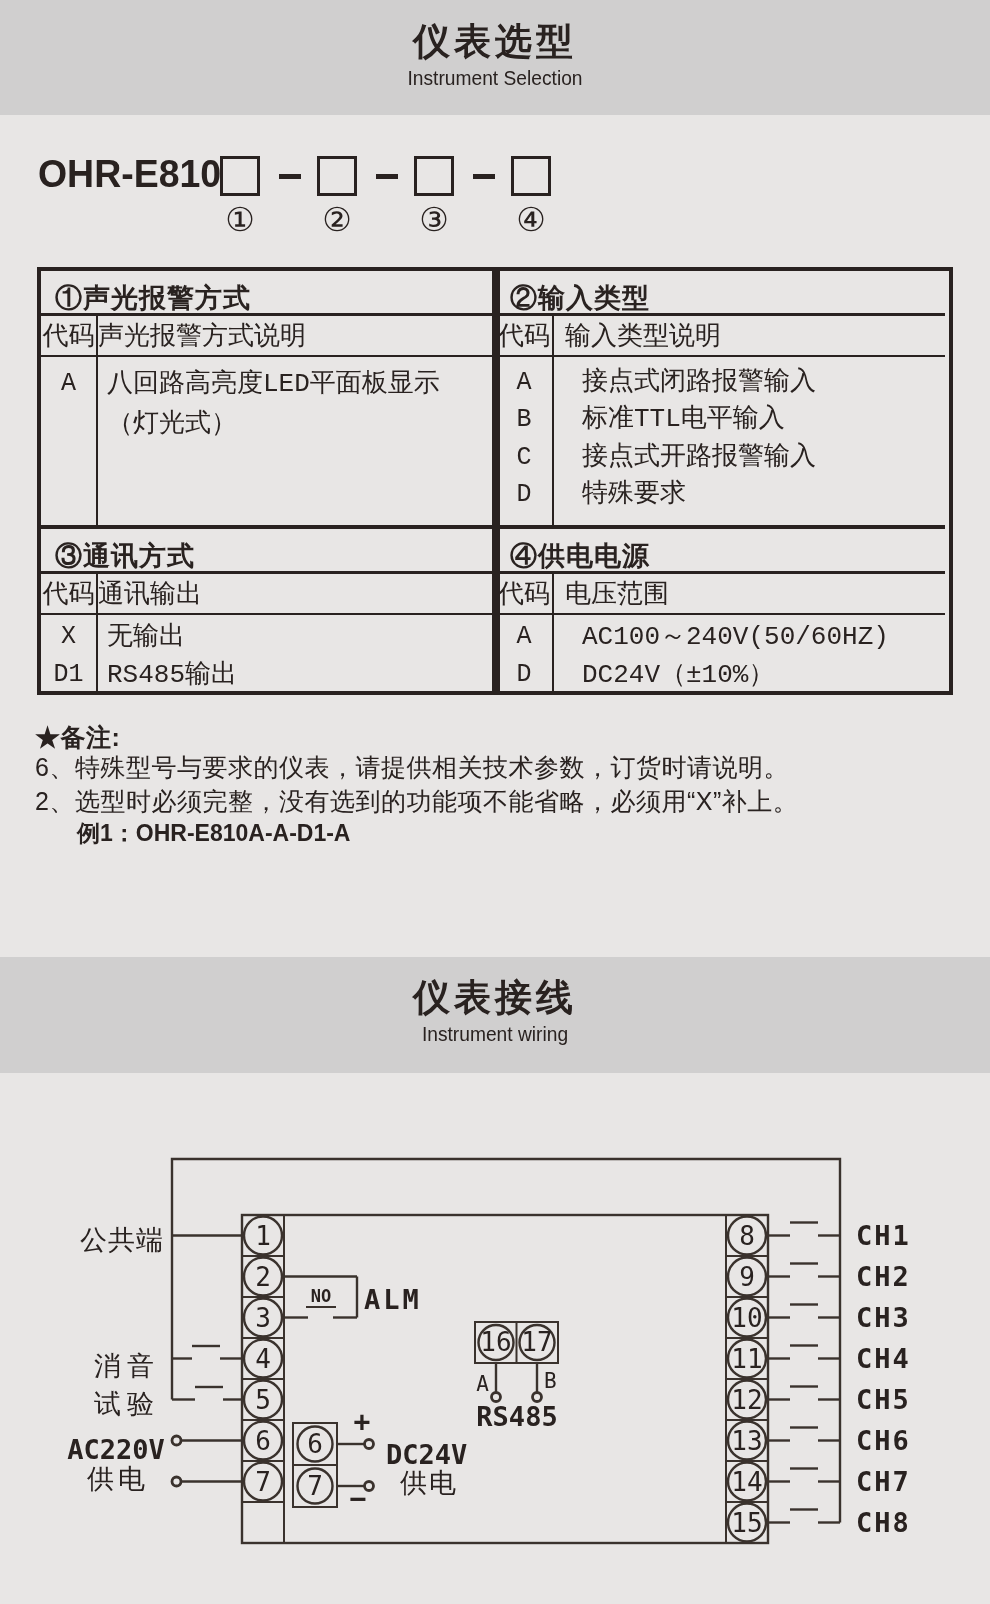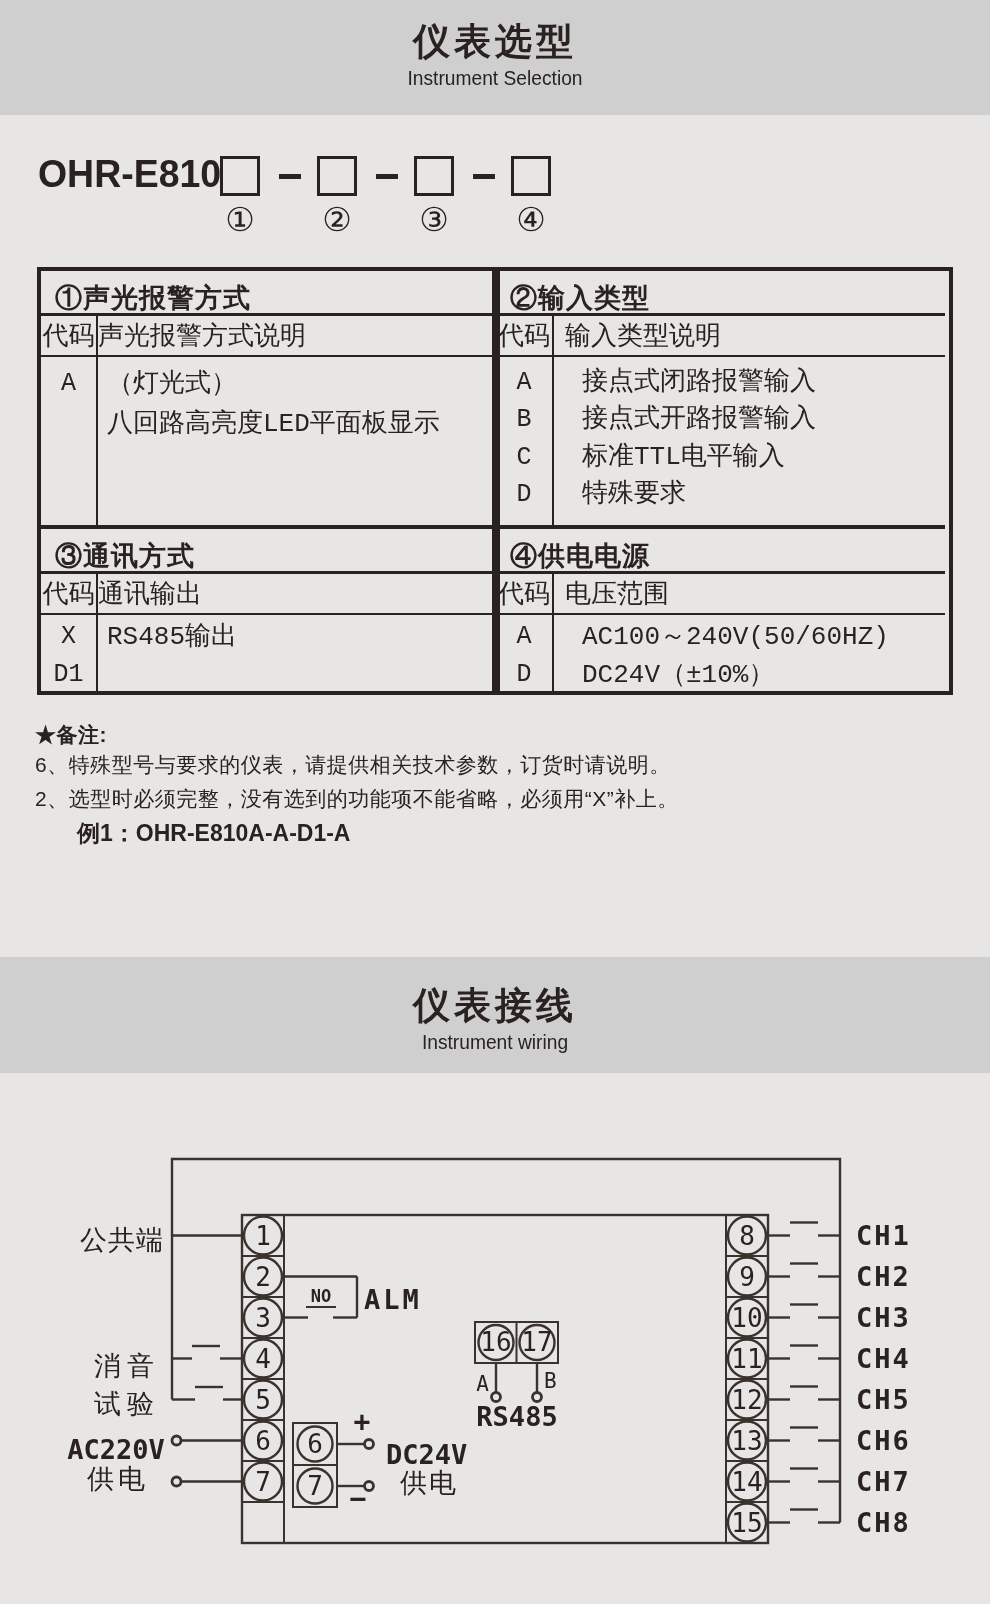--- a/index.html
+++ b/index.html
@@ -11,21 +11,21 @@
   *{margin:0;padding:0;box-sizing:border-box}
   body{background:#fff;font-family:"Liberation Sans",sans-serif;color:var(--ink)}
   .page{position:relative;width:990px;height:1604px;background:var(--page);overflow:hidden}
 
   
   .band{position:absolute;left:0;width:990px;background:var(--band);text-align:center}
   .band1{top:0;height:115px}
   .band2{top:957px;height:116px}
   .band-title{font-size:37px;font-weight:bold;letter-spacing:4px;line-height:50px}
   .band1 .band-title{margin-top:17px}
-  .band2 .band-title{margin-top:24px}
+  .band2 .band-title{margin-top:16px}
   .band-sub{font-size:20px;line-height:22px;letter-spacing:0;transform:scaleX(.96);font-weight:500}
 
   
   .model-prefix{position:absolute;left:38px;top:152px;font-size:39px;font-weight:bold;letter-spacing:0;transform:scaleX(.96);transform-origin:left}
   .model-box{position:absolute;top:156px;width:40px;height:40px;border:3px solid var(--ink)}
   .model-dash{position:absolute;top:174px;width:22px;height:5px;background:var(--ink)}
   .model-pos{position:absolute;top:202px;width:40px;text-align:center;font-size:33px;line-height:36px}
 
   
   .sel-table{position:absolute;left:37px;top:267px;width:916px;height:428px;border:4px solid var(--ink);
@@ -52,21 +52,21 @@
   .desc-col{flex:1;padding-left:9px}
   .t-right .desc-col{padding-left:28px}
   .rows4 .ln{line-height:37.5px}
   .rows4{padding-top:7px}
   .rows2 .ln{line-height:38px}
   .rows2{padding-top:3px}
   .rows1{padding-top:7px}
   .rows1 .ln{line-height:40px}
 
   
-  .note{position:absolute;left:35px;font-size:21px;letter-spacing:.5px;white-space:nowrap}
+  .note{position:absolute;left:35px;font-size:25px;letter-spacing:.5px;white-space:nowrap}
   .note-title{top:721px;font-weight:bold}
   .note-1{top:751px}
   .note-2{top:785px}
   .note-ex{position:absolute;left:77px;font-size:23px;font-weight:600;white-space:nowrap}
   .ex-1{top:818px}
   .ex-2{top:850px}
 
   
   .wiring-svg{position:absolute;left:0;top:1080px}
   .w{stroke:var(--line);stroke-width:2.4;fill:none}
@@ -114,57 +114,58 @@
       <div class="t-hdr">①声光报警方式</div>
       <div class="t-sub">
         <div class="code-cell">代码</div>
         <div class="desc-cell">声光报警方式说明</div>
       </div>
       <div class="t-body body1 b4">
         <div class="code-col rows1">
           <div class="ln">A</div>
         </div>
         <div class="desc-col rows1">
+          <div class="ln">八回路高亮度LED平面板显示</div>
           <div class="ln">（灯光式）</div>
-          <div class="ln">八回路高亮度LED平面板显示</div>
         </div>
       </div>
       <div class="t-hdr">③通讯方式</div>
       <div class="t-sub">
         <div class="code-cell">代码</div>
         <div class="desc-cell">通讯输出</div>
       </div>
       <div class="t-body body2">
         <div class="code-col rows2">
           <div class="ln">X</div>
           <div class="ln">D1</div>
         </div>
         <div class="desc-col rows2">
+          <div class="ln">无输出</div>
           <div class="ln">RS485输出</div>
         </div>
       </div>
     </div>
 
     <div class="t-col t-right">
       <div class="t-hdr">②输入类型</div>
       <div class="t-sub">
         <div class="code-cell">代码</div>
         <div class="desc-cell">输入类型说明</div>
       </div>
       <div class="t-body body1 b4">
         <div class="code-col rows4">
           <div class="ln">A</div>
           <div class="ln">B</div>
           <div class="ln">C</div>
           <div class="ln">D</div>
         </div>
         <div class="desc-col rows4">
           <div class="ln">接点式闭路报警输入</div>
+          <div class="ln">标准TTL电平输入</div>
           <div class="ln">接点式开路报警输入</div>
-          <div class="ln">标准TTL电平输入</div>
           <div class="ln">特殊要求</div>
         </div>
       </div>
       <div class="t-hdr">④供电电源</div>
       <div class="t-sub">
         <div class="code-cell">代码</div>
         <div class="desc-cell">电压范围</div>
       </div>
       <div class="t-body body2">
         <div class="code-col rows2">

